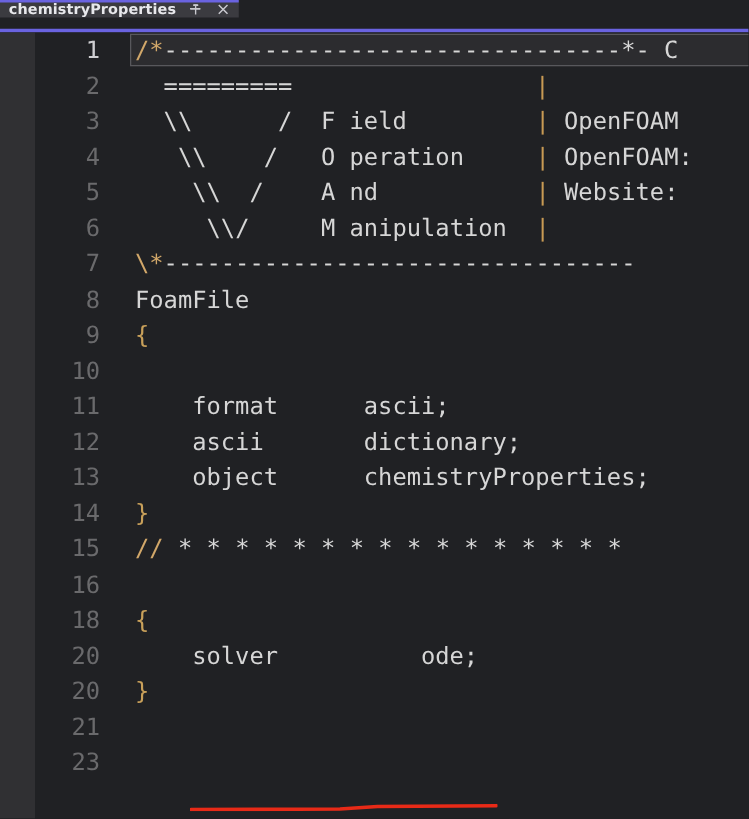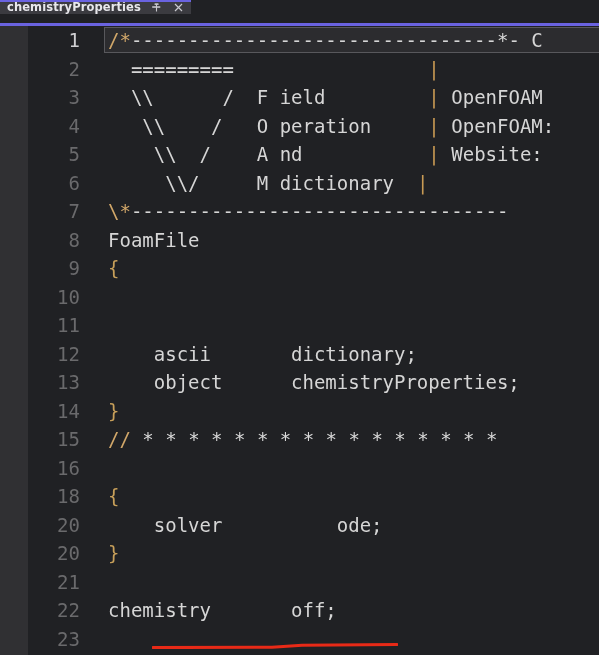--- a/index.html
+++ b/index.html
@@ -182,36 +182,35 @@
 
   <div class="editor">
     <div class="marker-strip"></div>
     <div class="code-area">
 
     <div class="row active"><div class="code-highlight"></div><div class="gutter">1</div><div class="code"><span class="tok-com">/*</span><span class="tok-txt">--------------------------------</span><span class="tok-ast">*</span><span class="tok-txt">- C</span></div></div>
         <div class="row"><div class="gutter">2</div><div class="code"><span class="tok-txt">  =========                 </span><span class="tok-pipe">|</span></div></div>
         <div class="row"><div class="gutter">3</div><div class="code"><span class="tok-txt">  </span><span class="tok-txt">\</span><span class="tok-txt">\</span><span class="tok-txt">      </span><span class="tok-txt">/</span><span class="tok-txt">  F ield         </span><span class="tok-pipe">|</span><span class="tok-txt"> OpenFOAM</span></div></div>
         <div class="row"><div class="gutter">4</div><div class="code"><span class="tok-txt">   </span><span class="tok-txt">\</span><span class="tok-txt">\</span><span class="tok-txt">    </span><span class="tok-txt">/</span><span class="tok-txt">   O peration     </span><span class="tok-pipe">|</span><span class="tok-txt"> OpenFOAM:</span></div></div>
         <div class="row"><div class="gutter">5</div><div class="code"><span class="tok-txt">    </span><span class="tok-txt">\</span><span class="tok-txt">\</span><span class="tok-txt">  </span><span class="tok-txt">/</span><span class="tok-txt">    A nd           </span><span class="tok-pipe">|</span><span class="tok-txt"> Website:</span></div></div>
-        <div class="row"><div class="gutter">6</div><div class="code"><span class="tok-txt">     </span><span class="tok-txt">\</span><span class="tok-txt">\</span><span class="tok-txt">/</span><span class="tok-txt">     M dictionary  </span><span class="tok-pipe">|</span></div></div>
+        <div class="row"><div class="gutter">6</div><div class="code"><span class="tok-txt">     </span><span class="tok-txt">\</span><span class="tok-txt">\</span><span class="tok-txt">/</span><span class="tok-txt">     M anipulation  </span><span class="tok-pipe">|</span></div></div>
         <div class="row"><div class="gutter">7</div><div class="code"><span class="tok-com">\*</span><span class="tok-txt">---------------------------------</span></div></div>
         <div class="row"><div class="gutter">8</div><div class="code"><span class="tok-txt">FoamFile</span></div></div>
         <div class="row"><div class="gutter">9</div><div class="code"><span class="tok-br1">{</span></div></div>
         <div class="row"><div class="gutter">10</div></div>
-        <div class="row"><div class="gutter">11</div></div>
+        <div class="row"><div class="gutter">11</div><div class="code"><span class="tok-txt">    format      ascii;</span></div></div>
         <div class="row"><div class="gutter">12</div><div class="code"><span class="tok-txt">    ascii       dictionary;</span></div></div>
         <div class="row"><div class="gutter">13</div><div class="code"><span class="tok-txt">    object      chemistryProperties;</span></div></div>
         <div class="row"><div class="gutter">14</div><div class="code"><span class="tok-br1">}</span></div></div>
         <div class="row"><div class="gutter">15</div><div class="code"><span class="tok-com">//</span><span class="tok-txt"> </span><span class="tok-ast">*</span><span class="tok-txt"> </span><span class="tok-ast">*</span><span class="tok-txt"> </span><span class="tok-ast">*</span><span class="tok-txt"> </span><span class="tok-ast">*</span><span class="tok-txt"> </span><span class="tok-ast">*</span><span class="tok-txt"> </span><span class="tok-ast">*</span><span class="tok-txt"> </span><span class="tok-ast">*</span><span class="tok-txt"> </span><span class="tok-ast">*</span><span class="tok-txt"> </span><span class="tok-ast">*</span><span class="tok-txt"> </span><span class="tok-ast">*</span><span class="tok-txt"> </span><span class="tok-ast">*</span><span class="tok-txt"> </span><span class="tok-ast">*</span><span class="tok-txt"> </span><span class="tok-ast">*</span><span class="tok-txt"> </span><span class="tok-ast">*</span><span class="tok-txt"> </span><span class="tok-ast">*</span><span class="tok-txt"> </span><span class="tok-ast">*</span></div></div>
         <div class="row"><div class="gutter">16</div><div class="code"></div></div>
         <div class="row"><div class="gutter">18</div><div class="code"><span class="tok-br1">{</span></div></div>
         <div class="row"><div class="gutter">20</div><div class="code"><span class="tok-txt">    solver          ode;</span></div></div>
         <div class="row"><div class="gutter">20</div><div class="code"><span class="tok-br1">}</span></div></div>
         <div class="row"><div class="gutter">21</div><div class="code"></div></div>
-        <div class="row"><div class="gutter">22</div><div class="code"><span class="tok-txt">chemistry       off;</span></div></div>
         <div class="row"><div class="gutter">23</div><div class="code"></div></div>
       </div>
 
     <svg class="annotation" viewBox="0 0 246 6" preserveAspectRatio="none">
       <path d="M1 4.6 L120 4.2 L150 2.2 L245 1.6" stroke="#e82a17" stroke-width="3" fill="none" stroke-linecap="round"></path>
     </svg>
   </div>
 </div>
 
 </body></html>

